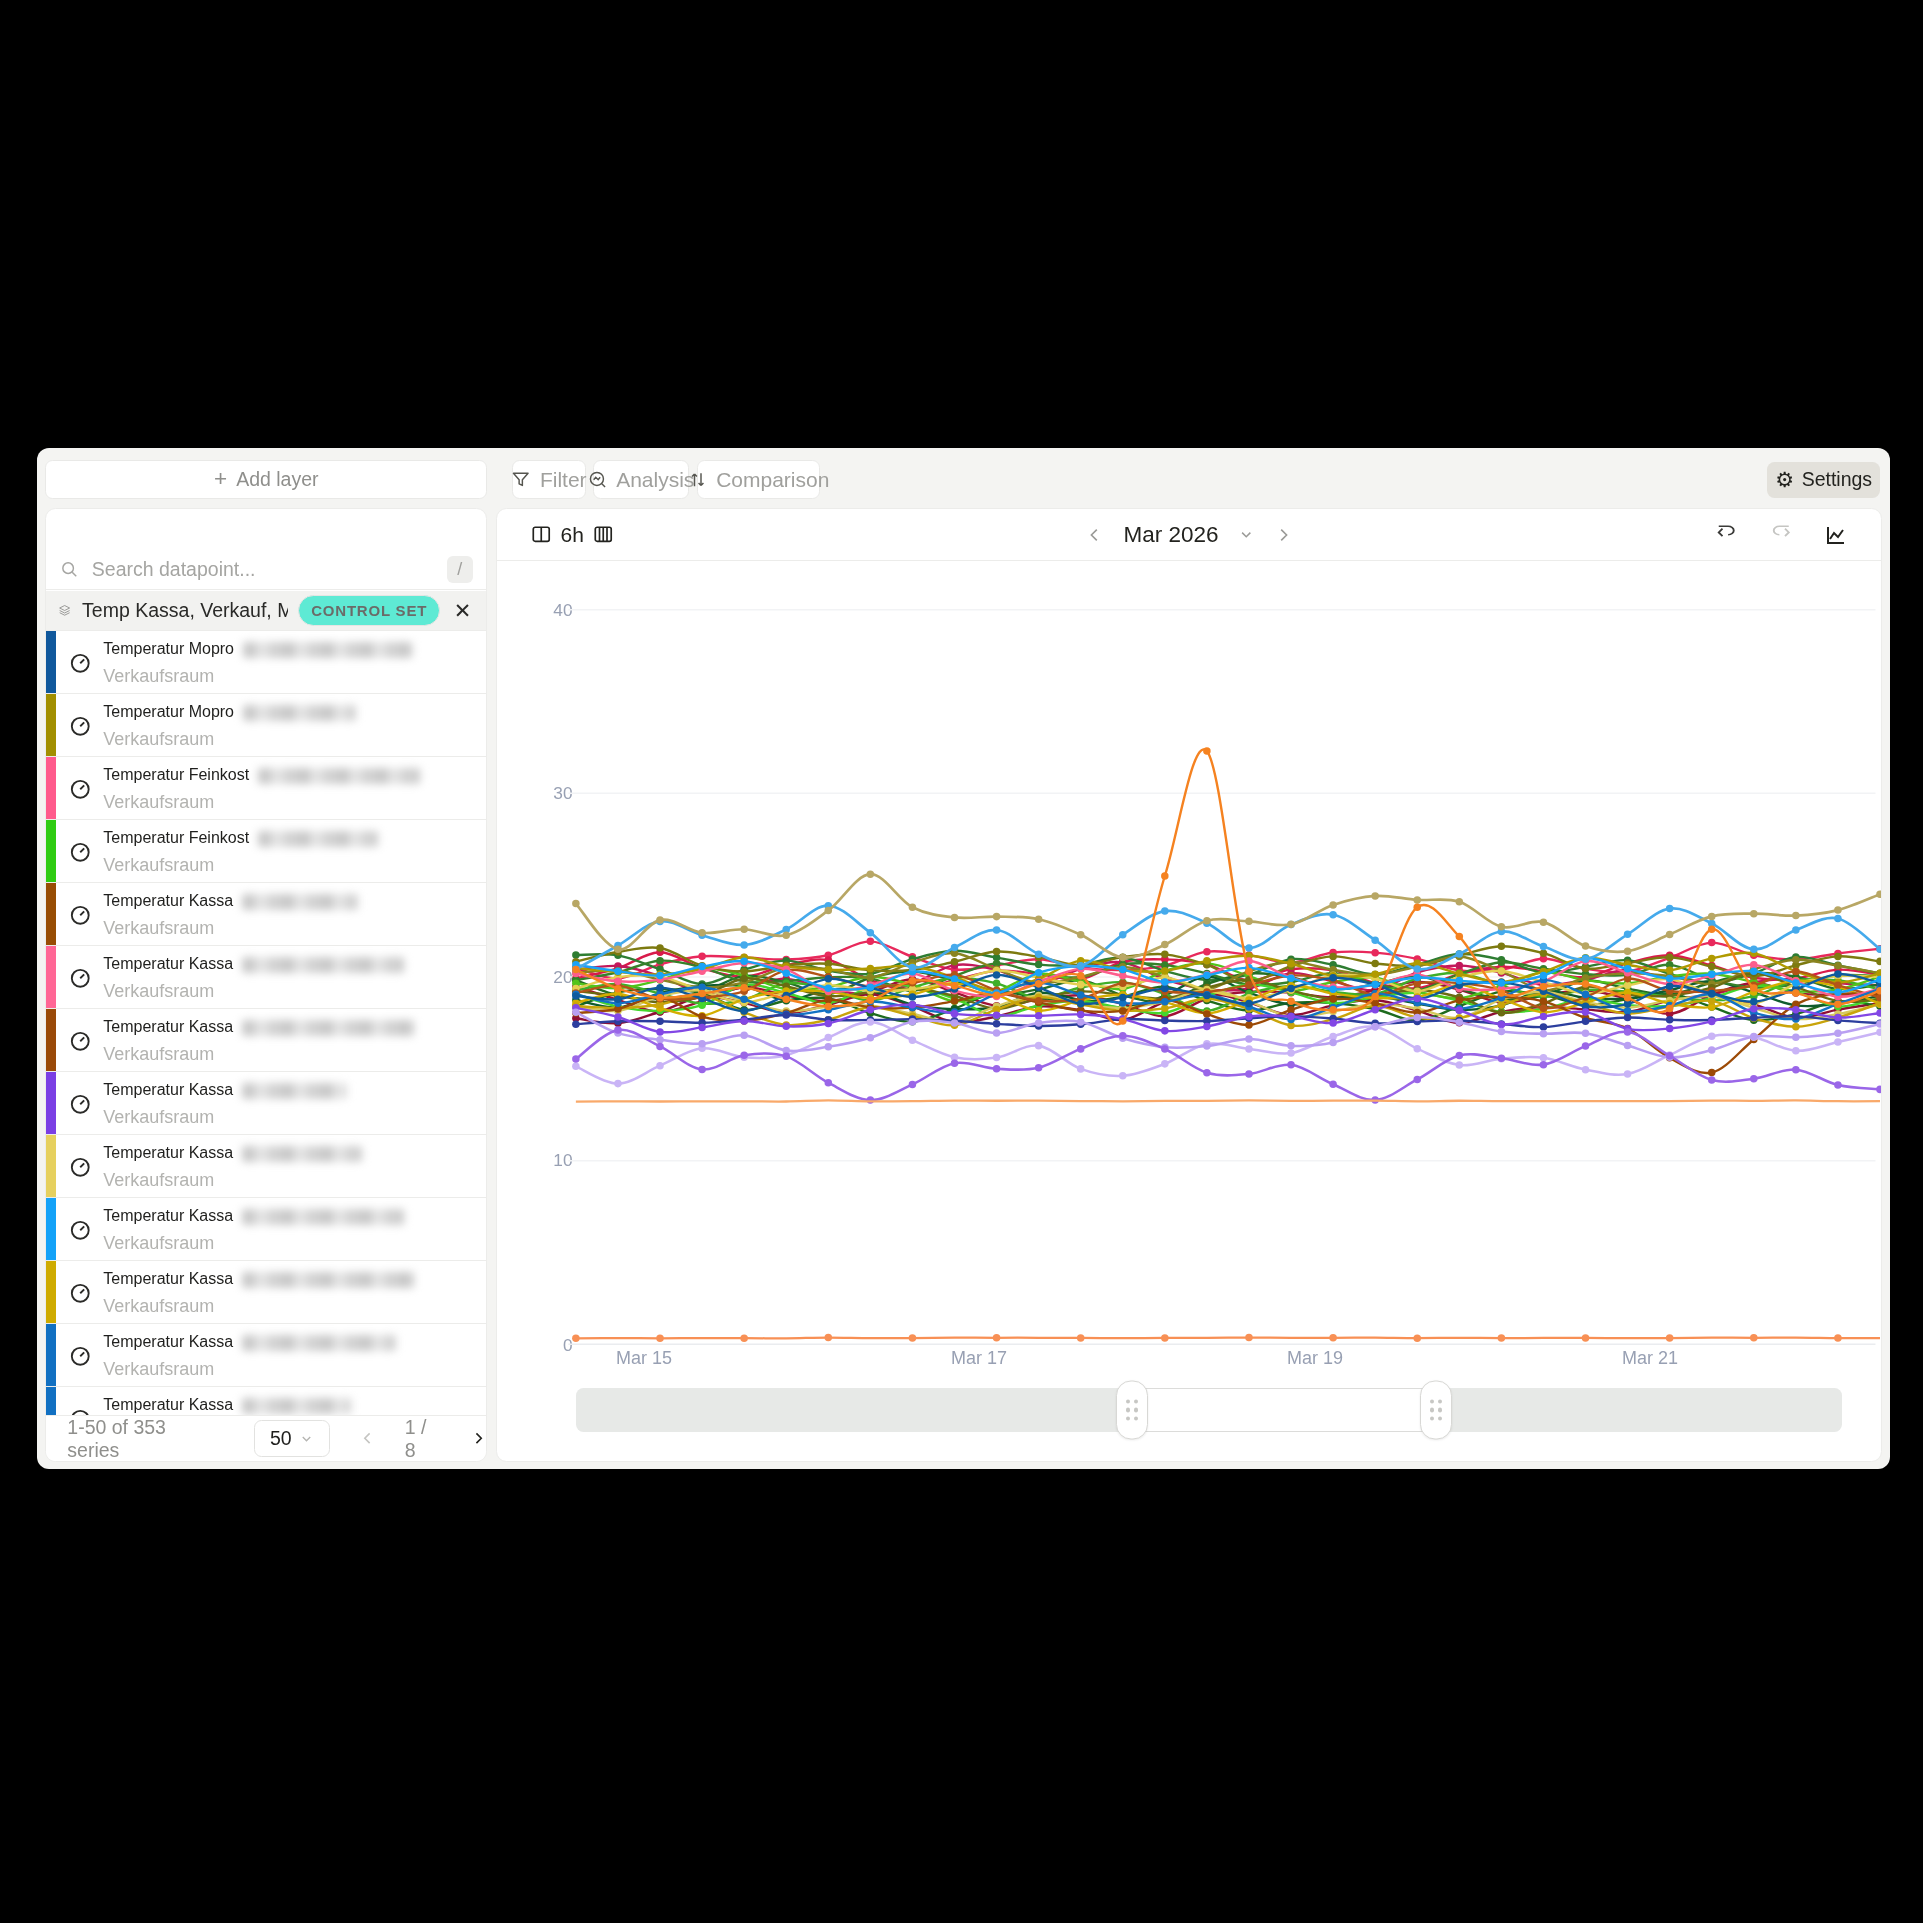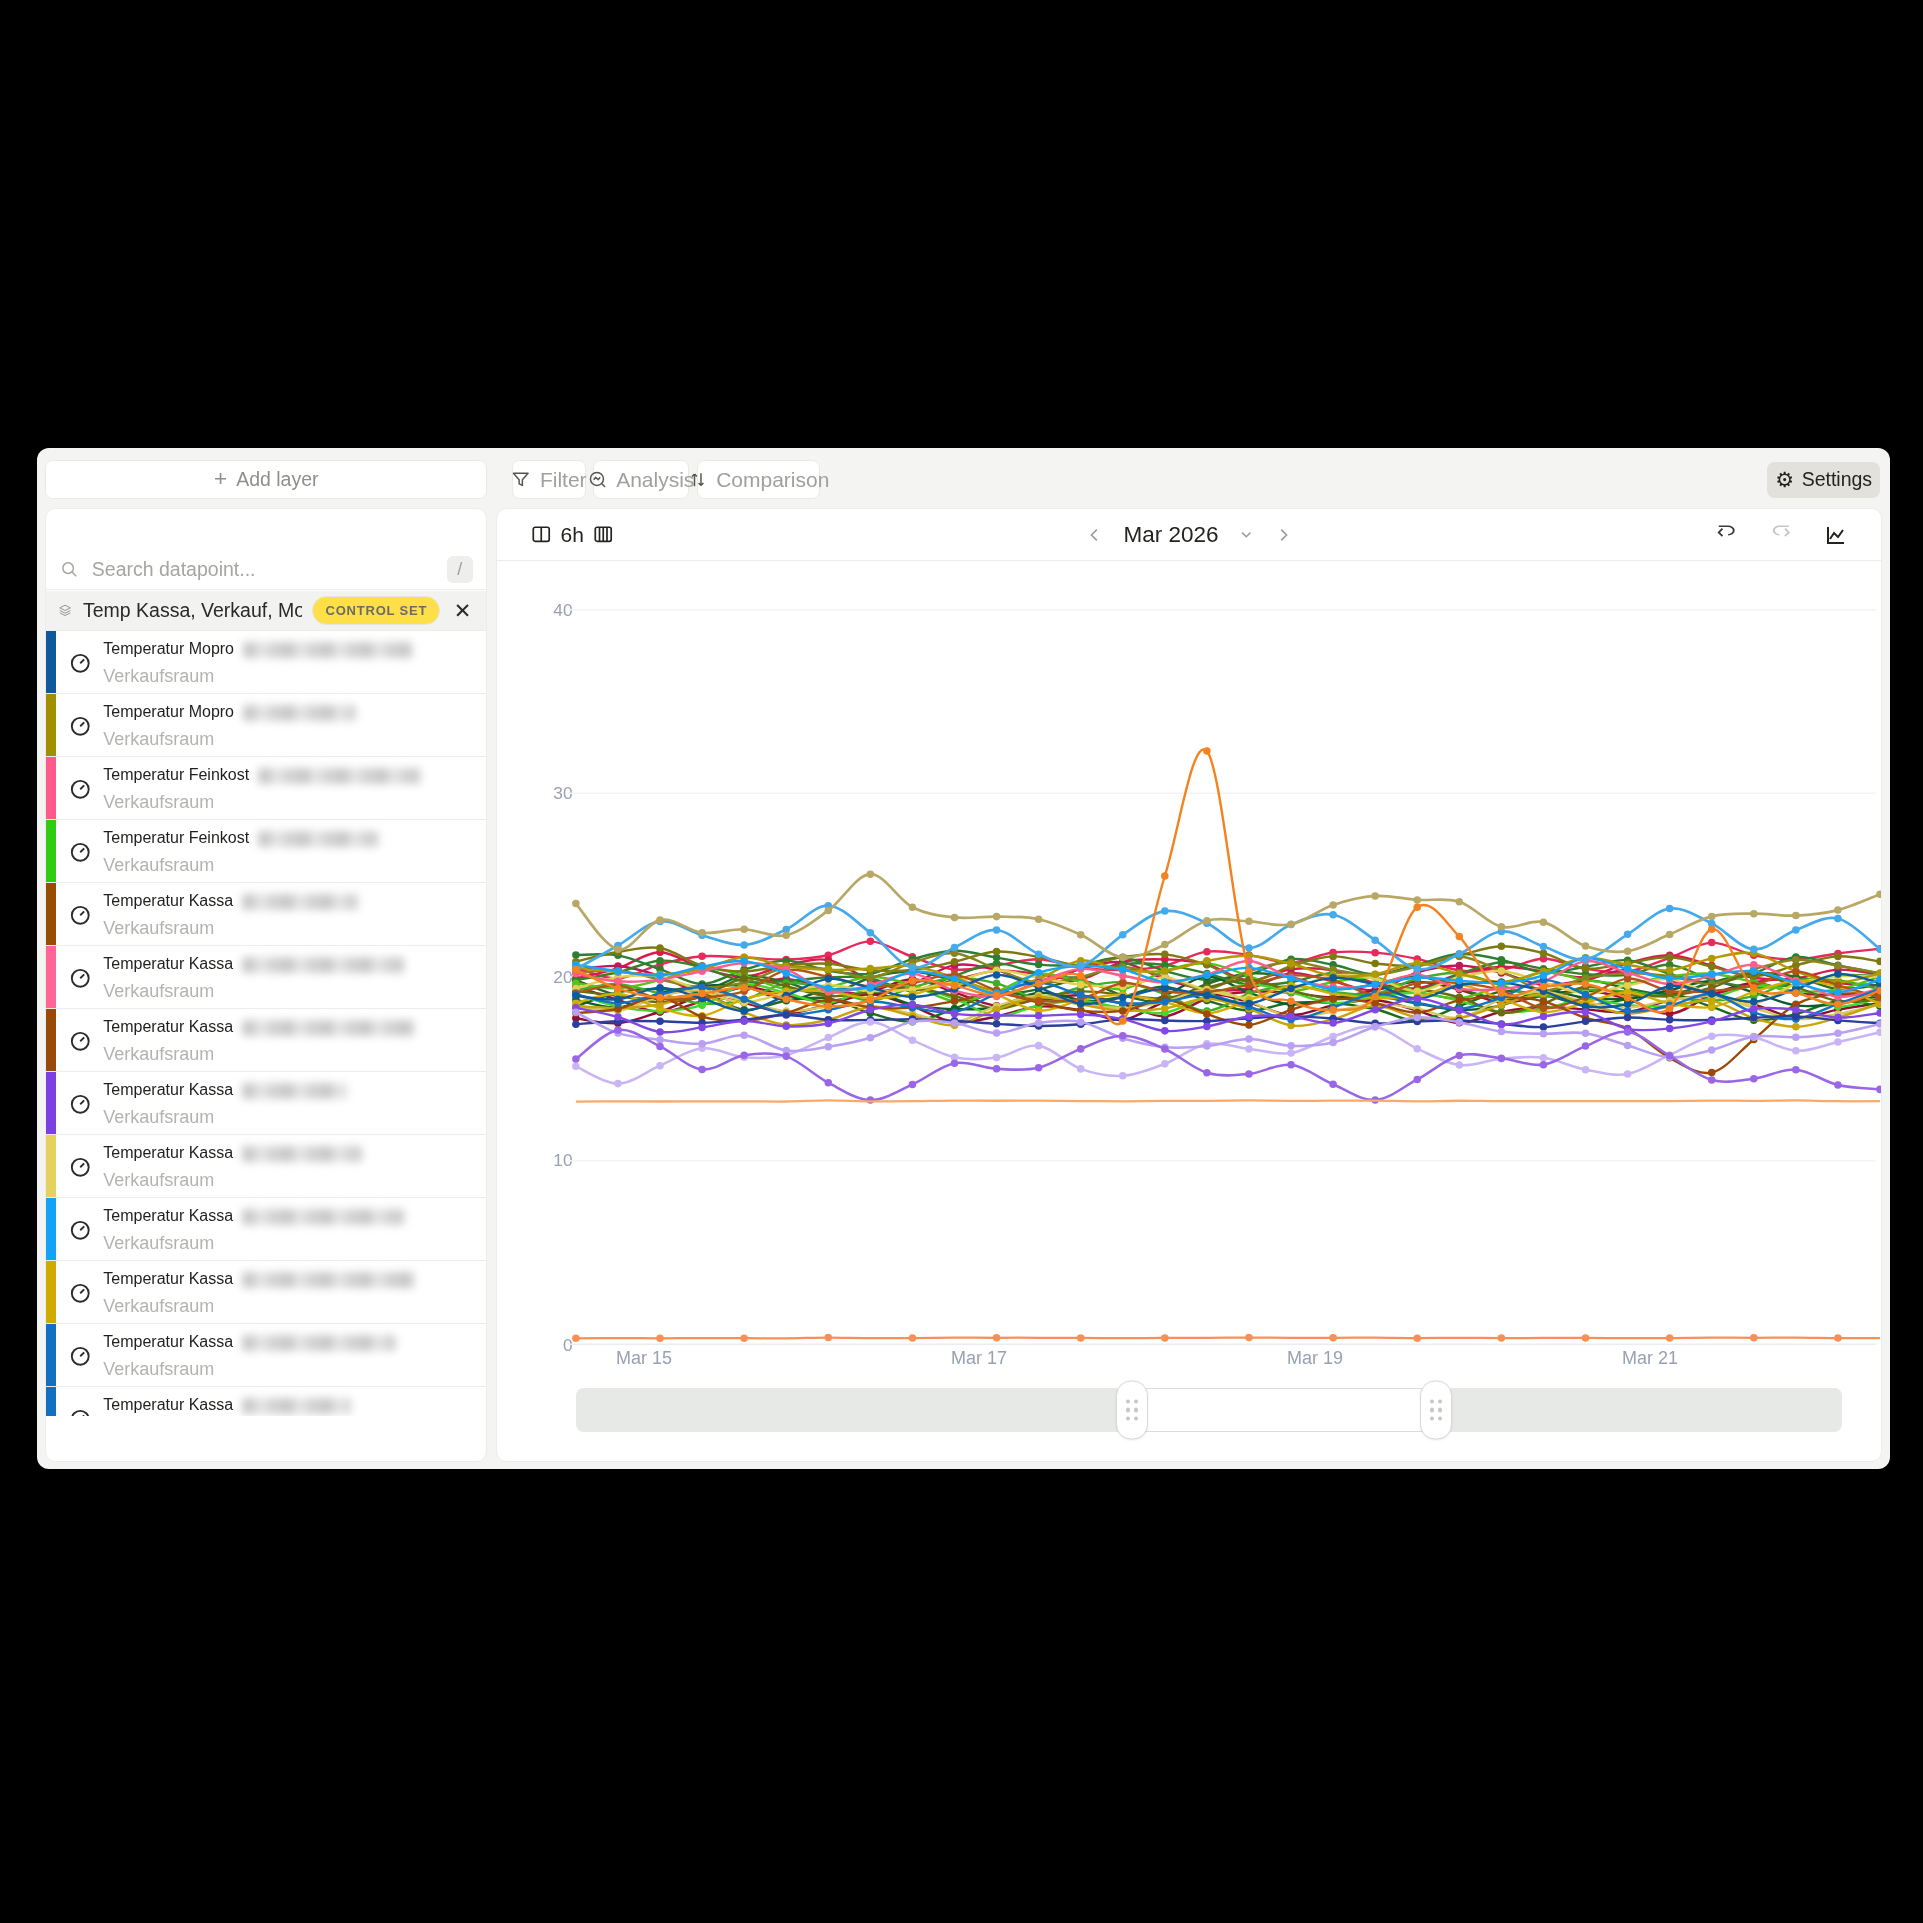--- a/index.html
+++ b/index.html
@@ -36,21 +36,21 @@
   .c1{width:146px;} .c2{width:147px;} .c3{flex:1;}
   .search-row{position:absolute;left:0;top:41px;width:100%;height:40px;display:flex;align-items:center;
             gap:10.5px;padding:0 13.5px;box-sizing:border-box;border-bottom:0.8px solid #ececea;}
   .search-row input{border:none;outline:none;flex:1;font-size:19.5px;color:#2a2a28;background:transparent;}
   .search-row input::placeholder{color:#a5a5a2;}
   .kbd{background:#eeeeec;color:#a0a09d;border-radius:6px;font-size:18px;padding:3px 10.5px;}
   .chip-row{position:absolute;left:0;top:82px;width:100%;height:40px;background:#f2f2f0;
             display:flex;align-items:center;gap:10.5px;padding:0 12px;box-sizing:border-box;
             border-bottom:0.8px solid #ececea;}
   .chip-label{font-size:19.5px;color:#2a2a28;white-space:nowrap;overflow:hidden;}
-  .chip-badge{background:#fde047;border:0.8px solid #e5e5e3;color:#6b6b68;font-size:13px;font-weight:bold;
+  .chip-badge{background:#5eead4;border:0.8px solid #e5e5e3;color:#6b6b68;font-size:15px;font-weight:bold;
             letter-spacing:0.8px;border-radius:751px;padding:6px 12px;margin-left:auto;white-space:nowrap;}
   .chip-x{font-size:21px;color:#2a2a28;cursor:pointer;padding:0 3px;}
 
   .series-list{position:absolute;left:0;top:122px;width:100%;bottom:45px;overflow:hidden;}
   .series-item{position:relative;height:62px;border-bottom:0.8px solid #ececea;background:#fff;cursor:pointer;}
   .stripe{position:absolute;left:0;top:0;width:9.8px;height:100%;}
   .gauge{position:absolute;left:22.5px;top:21px;}
   .s-title{position:absolute;left:57px;top:9px;font-size:16px;color:#1f1f1d;white-space:nowrap;}
   .s-blur{display:inline-block;vertical-align:middle;height:16.5px;margin-left:9px;border-radius:3px;
           background:repeating-linear-gradient(90deg,#c9c9c9 0 13.5px,#e3e3e3 13.5px 25.6px,#d2d2d2 25.6px 39px);
@@ -265,20 +265,38 @@
           <div class="series-item">
             <span class="stripe" style="background:#1170c2"></span>
             <svg class="gauge" width="22.5" height="22.5" viewBox="0 0 24 24">
               <circle cx="12" cy="12" r="9" fill="none" stroke="#2a2a28" stroke-width="2"></circle>
               <path d="M12 12l4.2-4.2" stroke="#2a2a28" stroke-width="2"></path>
             </svg>
             <div class="s-title">Temperatur Kassa<span class="s-blur" style="width:109px"></span></div>
           </div>
         </div>
 
+      <div class="list-footer">
+        <span class="lf-range">1-50 of 353 series</span>
+        <div class="lf-pill">
+          <span>50</span>
+          <svg width="15" height="15" viewBox="0 0 20 20">
+            <path d="M5 8l5 5 5-5" fill="none" stroke="#b5b5b2" stroke-width="1.8"></path>
+          </svg>
+        </div>
+        <div class="lf-nav">
+          <svg class="icon-btn" width="16.5" height="16.5" viewBox="0 0 20 20">
+            <path d="M12 4l-6 6 6 6" fill="none" stroke="#c5c5c2" stroke-width="2"></path>
+          </svg>
+          <span class="lf-page">1 / 8</span>
+          <svg class="icon-btn" width="16.5" height="16.5" viewBox="0 0 20 20">
+            <path d="M8 4l6 6-6 6" fill="none" stroke="#23231f" stroke-width="2"></path>
+          </svg>
+        </div>
+      </div>
     </aside>
 
     <section class="chart-card">
       <div class="chart-header">
         <div class="ch-left">
           <svg class="icon-btn" width="22.5" height="22.5" viewBox="0 0 24 24">
             <rect x="3.5" y="4.5" width="17" height="15" rx="2" fill="none" stroke="#23231f" stroke-width="1.8"></rect>
             <path d="M12 4.5v15" stroke="#23231f" stroke-width="1.8"></path>
           </svg>
           <span class="res-label">6h</span>

